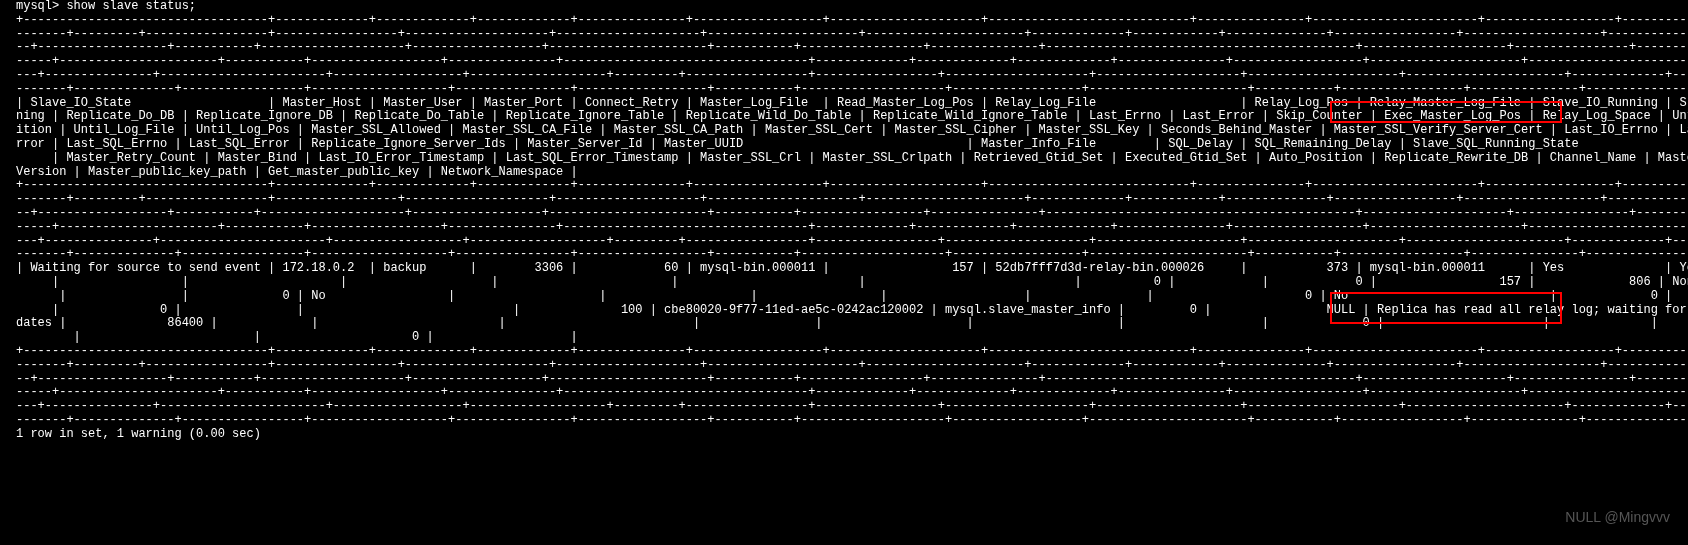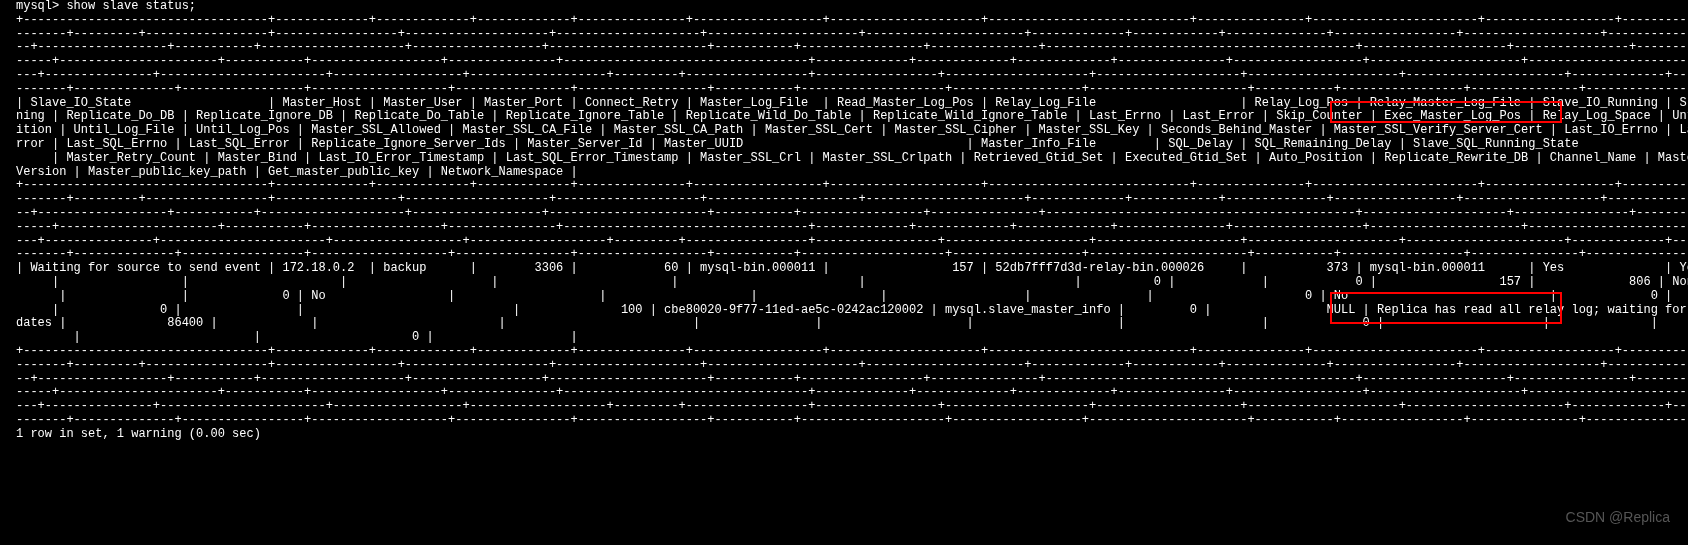--- a/index.html
+++ b/index.html
@@ -87,16 +87,16 @@
 --+------------------+-----------+--------------------+------------------+----------------------+-----------+-----------------+---------------+-------------------------------------------+--------------------+----------------+----------
 -----+----------------------+-----------+------------------+---------------+----------------------------------+-------------+-------------+-------------+---------------+------------------+---------------------+-------------------------
 ---+---------------+-----------------------+------------------+-------------------+---------+-----------------+-----------------+--------------------+--------------------+---------------------+----------------------+-------------+-----
 -------+--------------+-----------------+-------------------+----------------+------------------+-----------+--------------------+------------------+----------------------+-----------+-----------------+---------------+-----------------
 1 row in set, 1 warning (0.00 sec)
 </div>
 
 <div id="hl1" class="highlight-box"></div>
 <div id="hl2" class="highlight-box"></div>
 
-<div class="watermark">CSDN @Replica</div>
+<div class="watermark">NULL @Mingvvv</div>
 
 
 
 
 </body></html>

